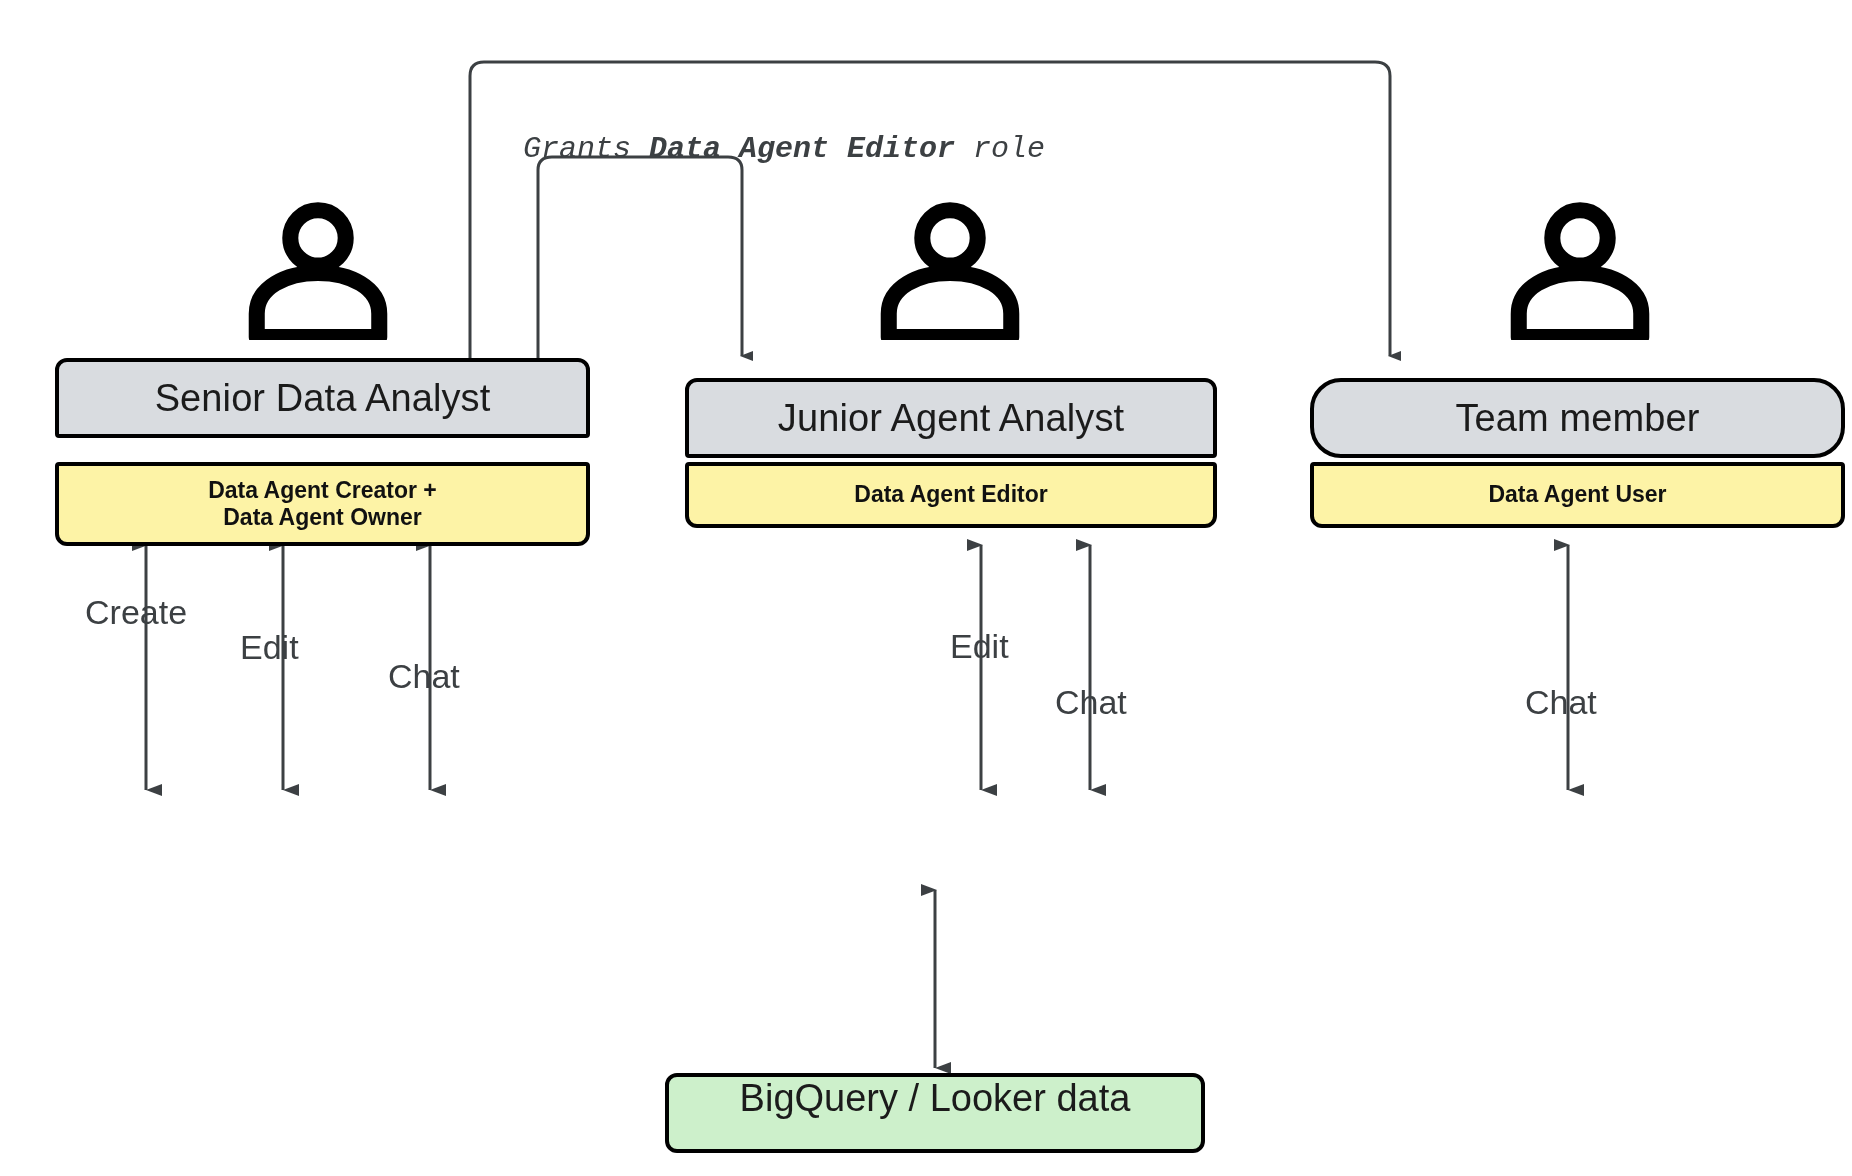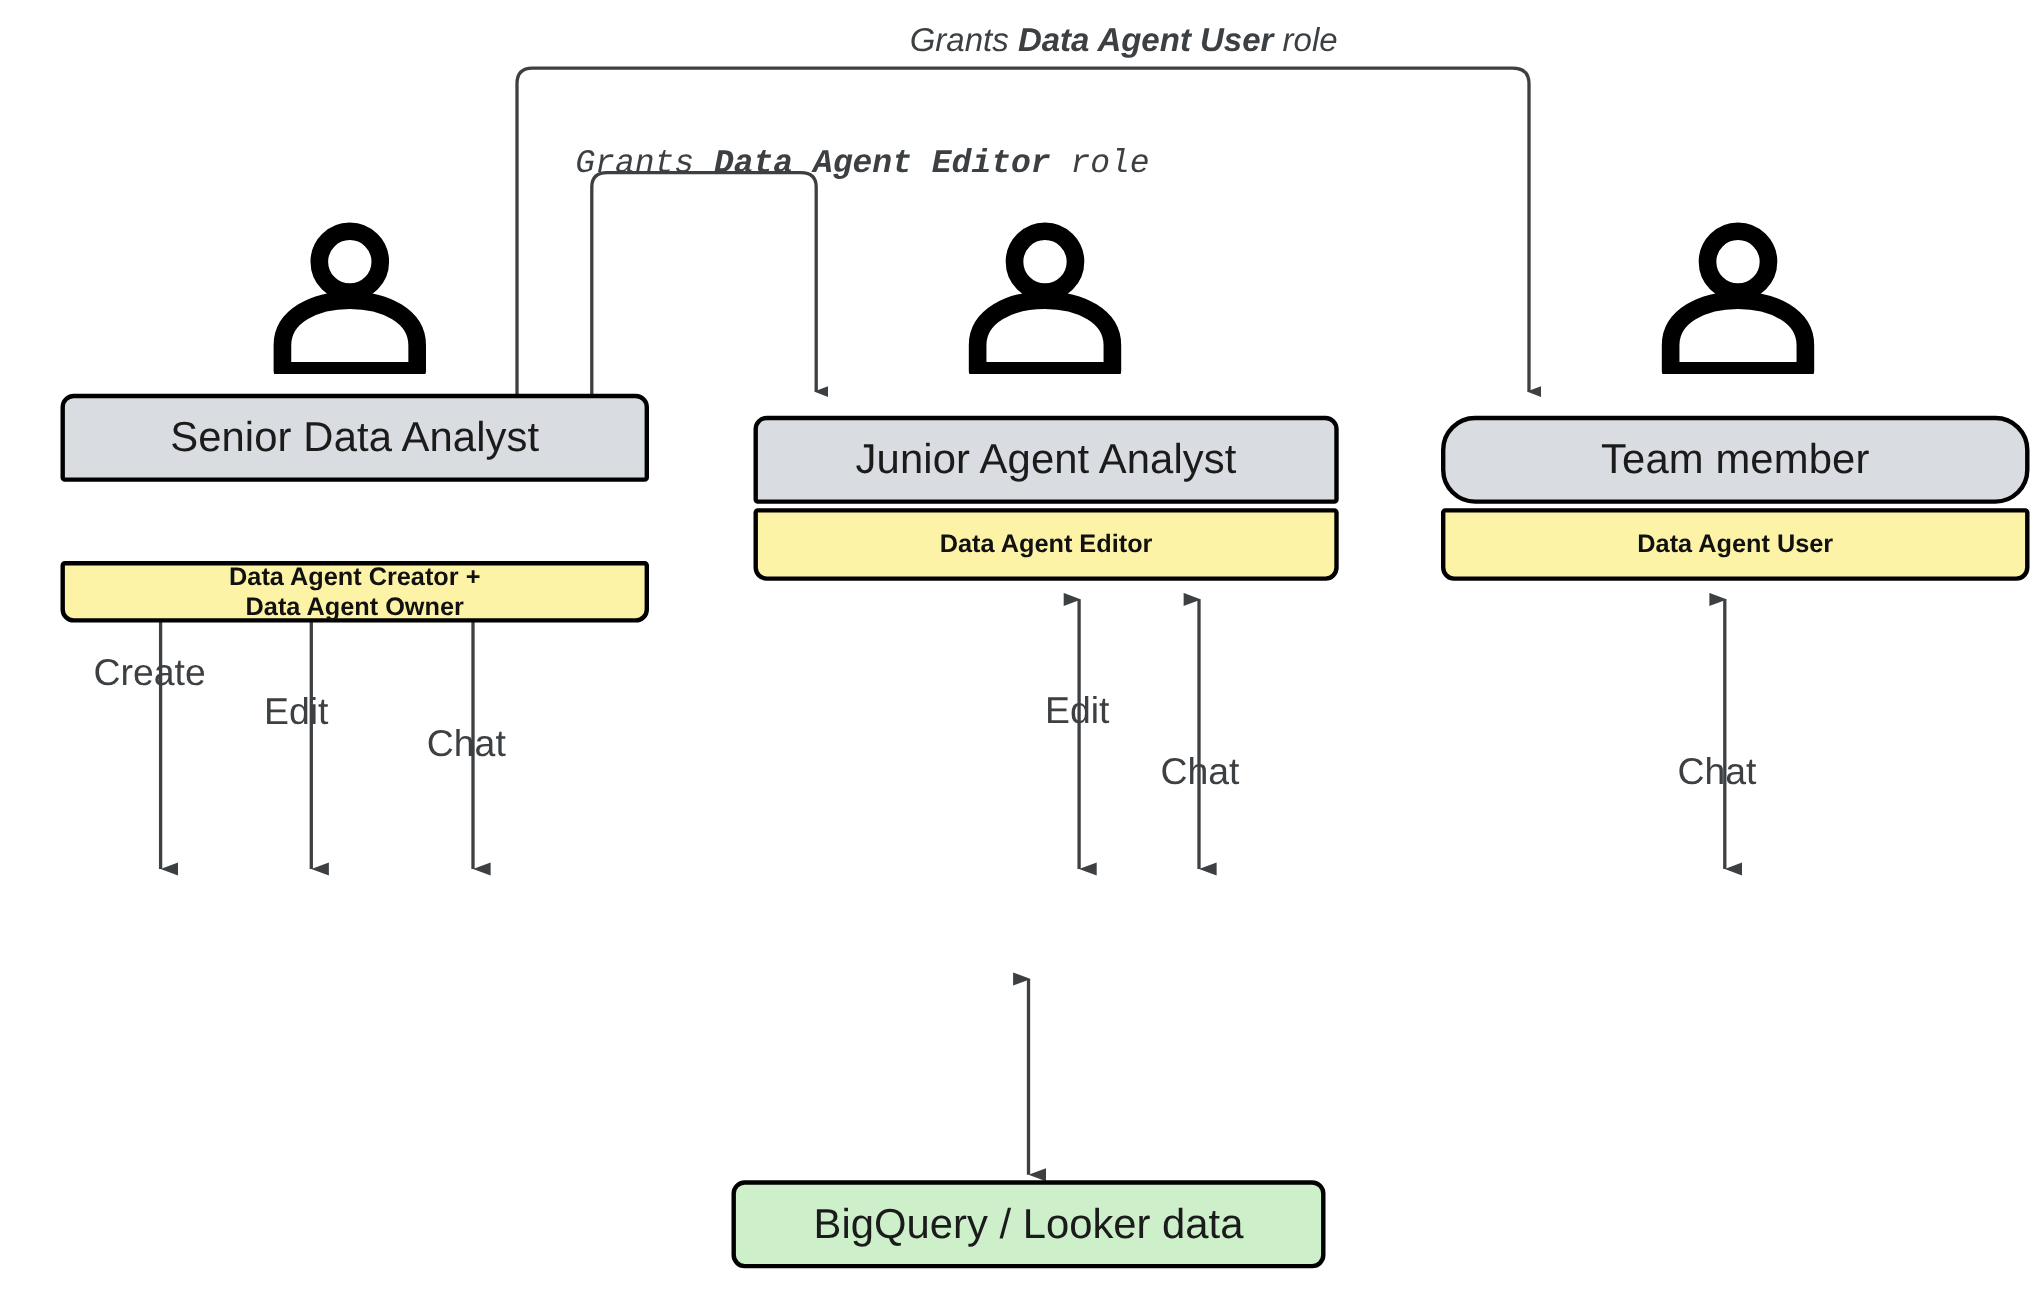--- a/index.html
+++ b/index.html
@@ -18,21 +18,21 @@
              font-size:38px;font-weight:400;color:#1b1b1b;letter-spacing:.1px;}
   .role-box{background:#fdf3a6;border-radius:4px 4px 12px 12px;border-top-width:4px;
             font-size:23px;font-weight:700;color:#111;line-height:1.18;}
 
   .agent-box{position:absolute;box-sizing:border-box;background:#d4e2fa;
              border:4px solid #000;border-radius:12px;
              display:flex;align-items:center;justify-content:center;
              font-size:38px;color:#1b1b1b;}
   .data-box{position:absolute;box-sizing:border-box;background:#cdf0cb;
             border:4px solid #000;border-radius:12px;
-            display:flex;align-items:center;justify-content:center;
+            display:flex;justify-content:center;
             font-size:38px;color:#1b1b1b;}
 
   
   .grant-label{position:absolute;font-size:30px;font-style:italic;color:#3c4043;white-space:nowrap;}
   .grant-label b{font-weight:700;font-style:italic;}
   .edge-label{position:absolute;font-size:34px;color:#3c4043;white-space:nowrap;}
 </style>
 </head>
 <body>
 
@@ -78,39 +78,36 @@
 
     <g>
       <line x1="1568" y1="545" x2="1568" y2="790" stroke="#3c4043" stroke-width="3" marker-start="url(#arrowHeadStart)" marker-end="url(#arrowHeadEnd)"></line>
     </g>
 
     <g>
       <line x1="935" y1="890" x2="935" y2="1068" stroke="#3c4043" stroke-width="3" marker-start="url(#arrowHeadStart)" marker-end="url(#arrowHeadEnd)"></line>
     </g>
   </svg>
 
-  <div class="grant-label" style="left:827px;top:20px;">
-    <span>Grants </span><b>Data Agent User</b><span> role</span>
-  </div>
 
   <div class="grant-label" style="left:523px;top:132px;font-family:Liberation Mono, monospace;">
     <span>Grants </span><b>Data Agent Editor</b><span> role</span>
   </div>
 
   <div class="column">
     <svg class="person-icon" style="left:243px;top:200px;" viewBox="0 0 100 96">
       <circle cx="50" cy="26" r="19" fill="none" stroke="#000" stroke-width="11"></circle>
       <path d="M8,94 L8,78 C8,60 28,50 50,50 C72,50 92,60 92,78 L92,94 Z" fill="none" stroke="#000" stroke-width="11" stroke-linejoin="round"></path>
     </svg>
 
     <div class="box title-box" style="left:55px;top:358px;width:535px;height:80px;">
       <span>Senior Data Analyst</span>
     </div>
 
-    <div class="box role-box" style="left:55px;top:462px;width:535px;height:56px;flex-direction:column;margin-top:48px;">
+    <div class="box role-box" style="left:55px;top:462px;width:535px;height:84px;flex-direction:column;">
       <span>Data Agent Creator +</span>
       <span>Data Agent Owner</span>
     </div>
   </div>
 
   <div class="edge-label" style="left:85px;top:593px;">Create</div>
   <div class="edge-label" style="left:240px;top:628px;">Edit</div>
   <div class="edge-label" style="left:388px;top:657px;">Chat</div>
 
   <div class="column">

